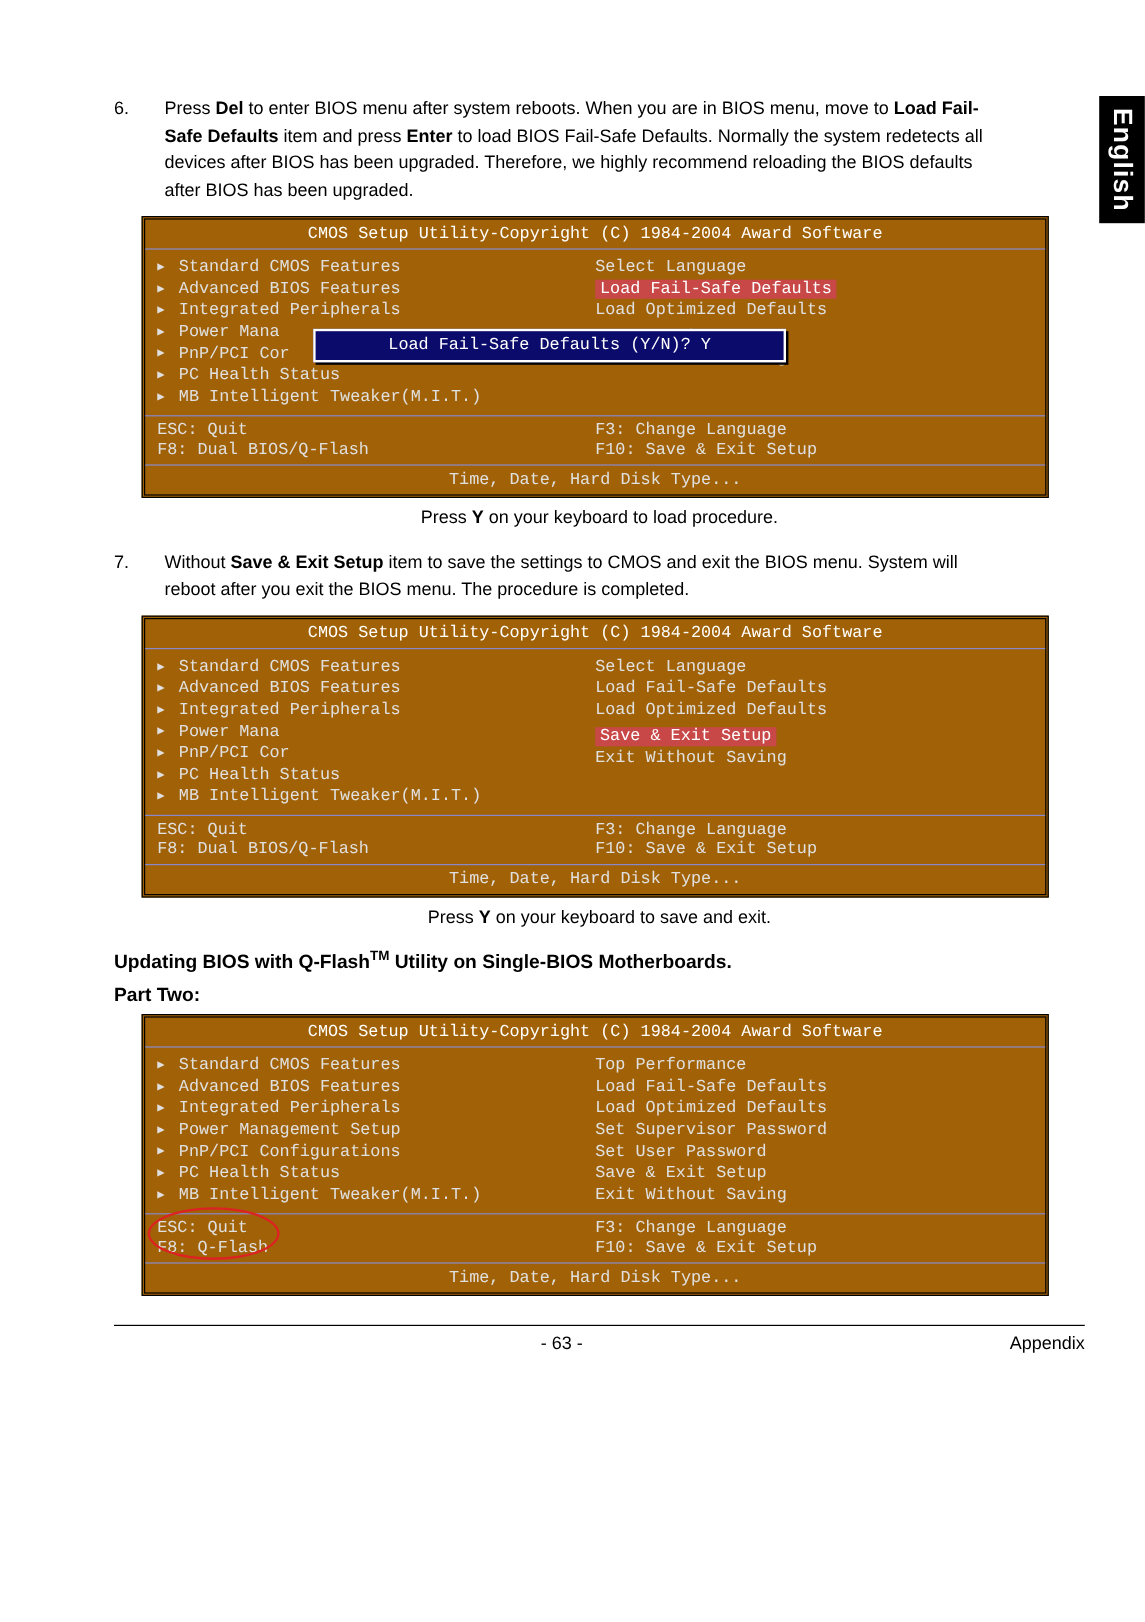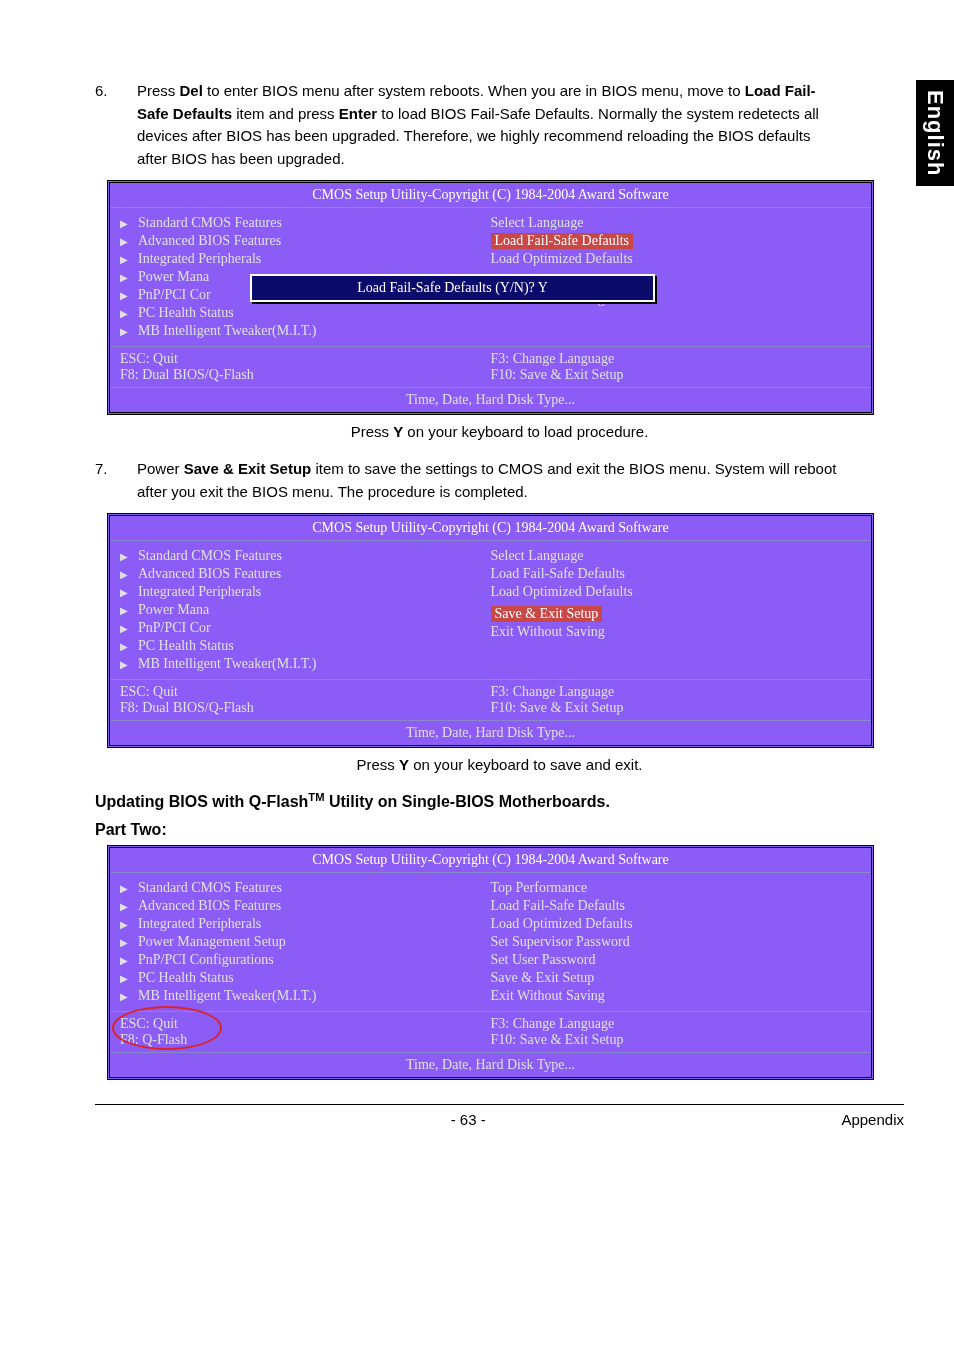--- a/index.html
+++ b/index.html
@@ -32,24 +32,24 @@
     display: flex;
     gap: 18px;
     font-size: 15px;
     line-height: 1.5;
     margin-bottom: 10px;
     padding-right: 60px;
   }
   .step-num { min-width: 24px; }
   .bios-box {
     border: 3px double #000;
-    margin: 4px 30px 8px 12px;
-    background: #8b5cf6;
+    margin: 4px 30px 8px 23px;
+    background: #a16207;
     color: #e0e0e0;
-    font-family: Liberation Serif, serif;
+    font-family: Liberation Mono, monospace;
     font-size: 14px;
     position: relative;
   }
   .bios-title {
     text-align: center;
     padding: 4px 0;
     color: #fff;
     font-size: 14px;
     border-bottom: 1px solid #8888cc;
   }
@@ -219,21 +219,21 @@
     <div class="bios-help">Time, Date, Hard Disk Type...</div>
   </div>
 
   <div class="caption">
     <span>Press </span><b>Y</b><span> on your keyboard to load procedure.</span>
   </div>
 
   <div class="step">
     <div class="step-num">7.</div>
     <div>
-      <span>Power </span><b>Save &amp; Exit Setup</b><span> item to save the settings to CMOS and exit the BIOS menu. System will reboot after you exit the BIOS menu. The procedure is completed.</span>
+      <span>Without </span><b>Save &amp; Exit Setup</b><span> item to save the settings to CMOS and exit the BIOS menu. System will reboot after you exit the BIOS menu. The procedure is completed.</span>
     </div>
   </div>
 
   <div class="bios-box">
     <div class="bios-title">CMOS Setup Utility-Copyright (C) 1984-2004 Award Software</div>
     <div class="bios-body">
       <div class="bios-col">
         <div class="bios-item">
             <span class="tri">▶</span>
             <span>Standard CMOS Features</span>

